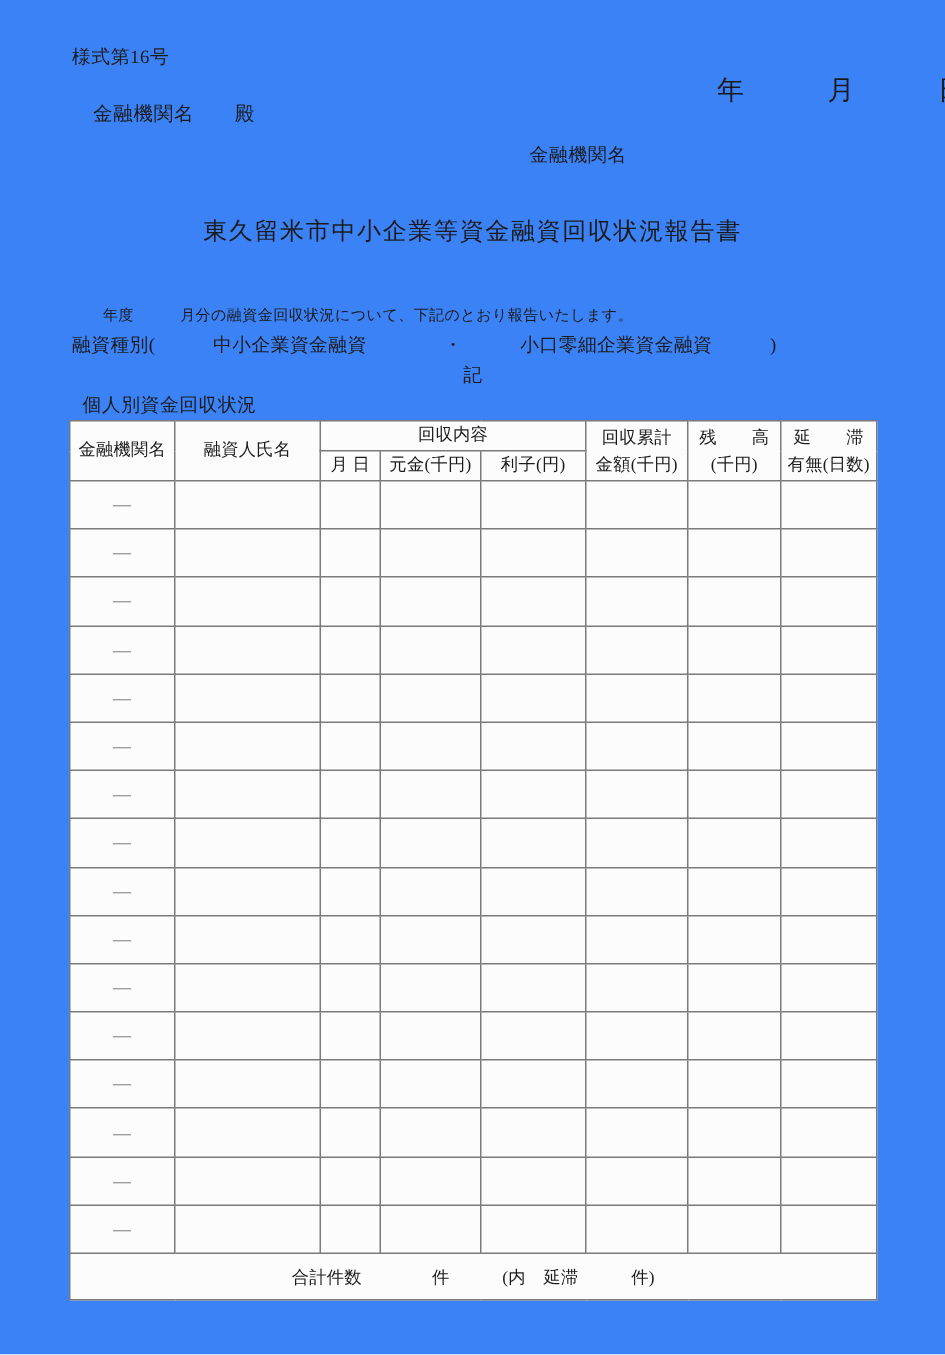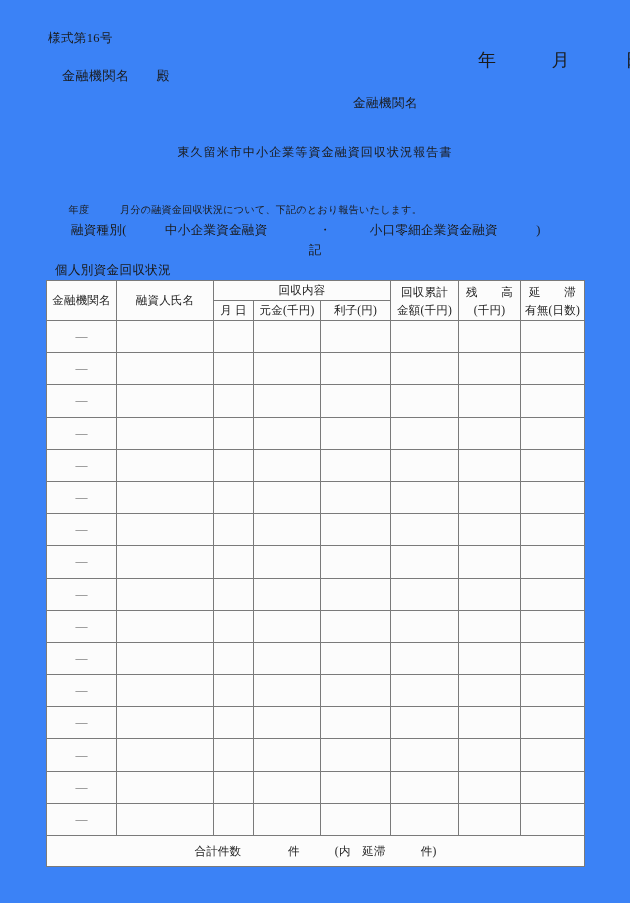--- a/index.html
+++ b/index.html
@@ -56,41 +56,40 @@
     white-space: pre;
     letter-spacing: 0.5px;
   }
 
   .doc-title {
     position: absolute;
     left: 0;
     right: 0;
     top: 144px;
     text-align: center;
-    font-size: 12px;
+    font-size: 16px;
     letter-spacing: 1.1px;
     white-space: pre;
   }
 
   .stmt-line {
     position: absolute;
     left: 48px;
     top: 203px;
     font-size: 10px;
     white-space: pre;
     letter-spacing: 0.3px;
   }
   .kind-line {
     position: absolute;
     left: 48px;
     top: 222px;
     font-size: 12.5px;
     white-space: pre;
     letter-spacing: 0.3px;
-    margin-left: 23px;
   }
   .ki-mark {
     position: absolute;
     left: 0;
     right: 0;
     top: 242px;
     text-align: center;
     font-size: 12.5px;
   }
   .section-label {

